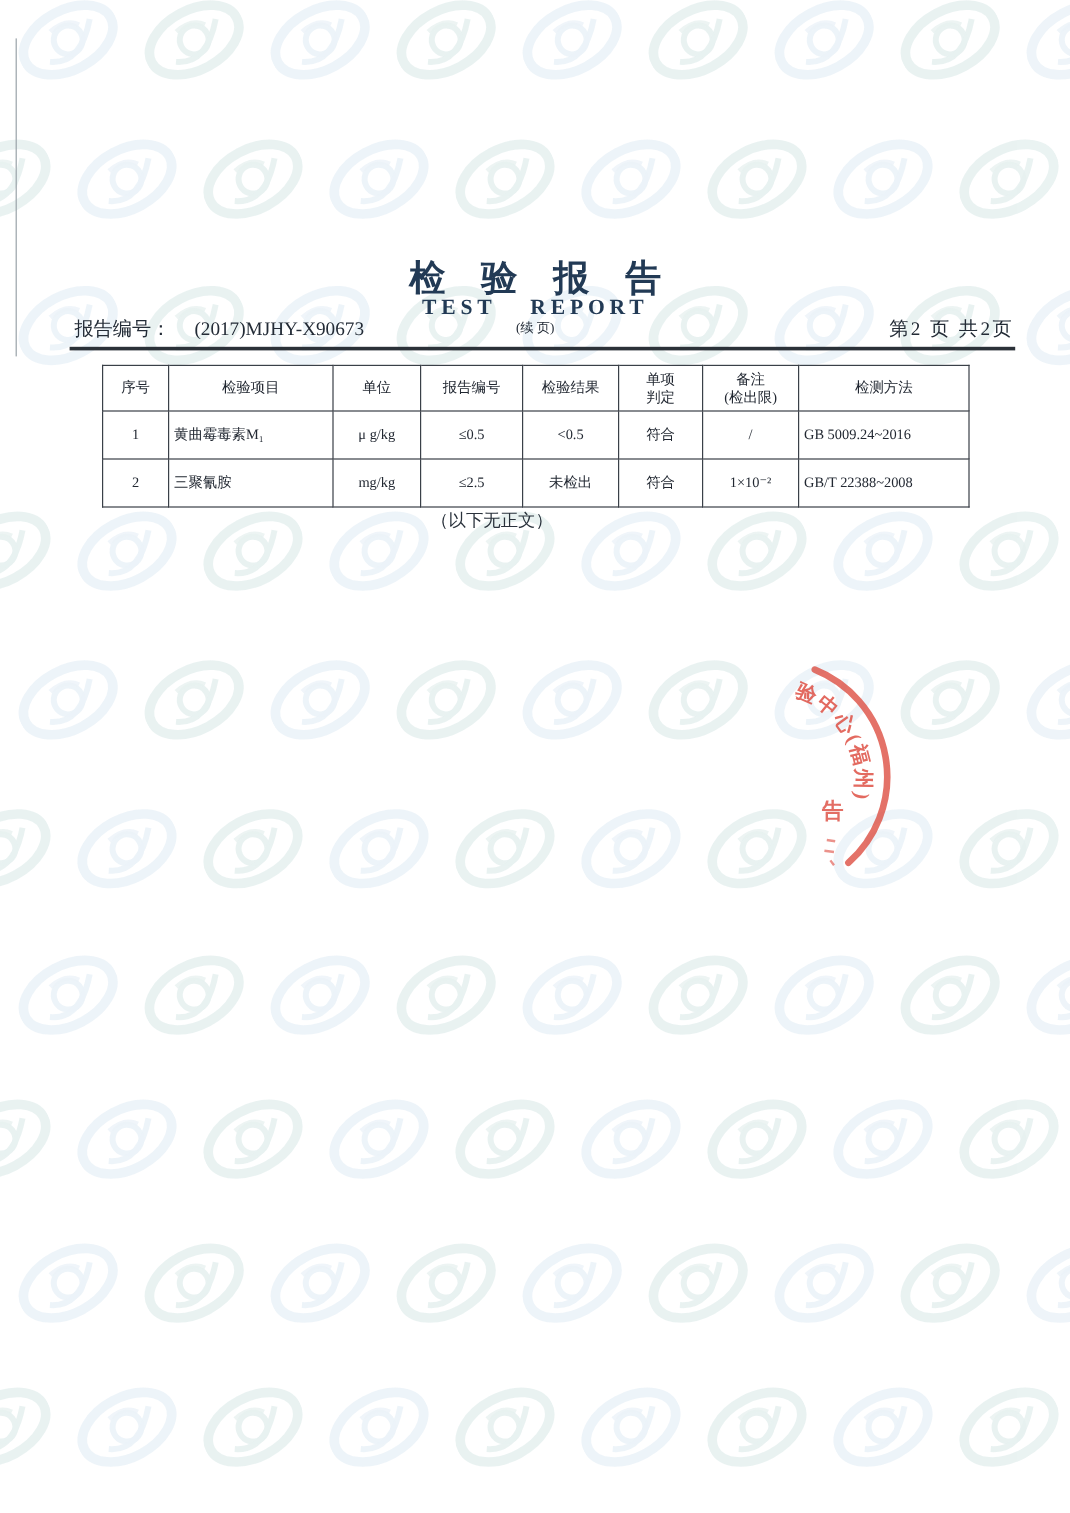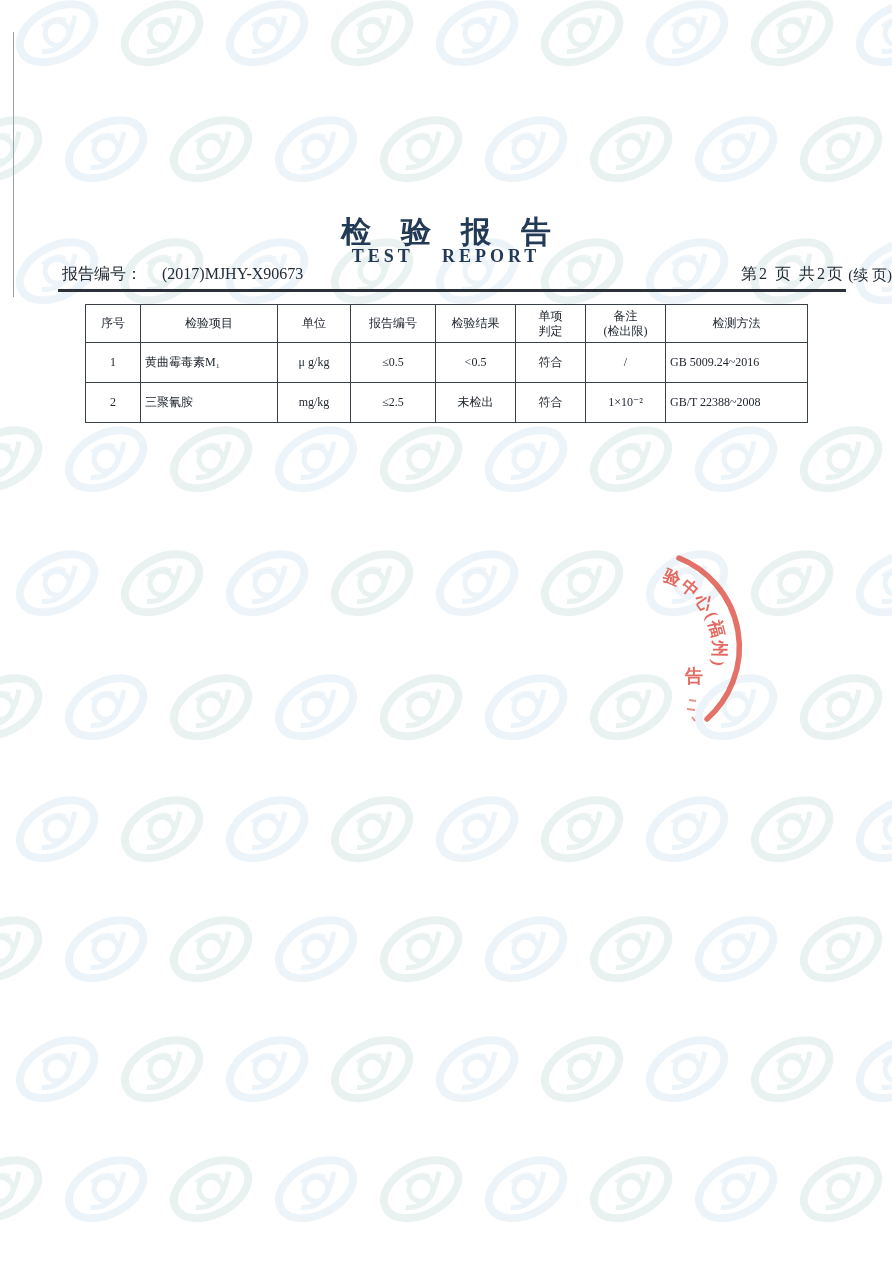--- a/index.html
+++ b/index.html
@@ -38,21 +38,21 @@
     font-family:"Liberation Serif","DejaVu Sans",serif;
   }
   .doc-title-en {
     position:absolute; top:246px; left:0; right:0; text-align:center;
     font-size:18px; font-weight:bold; color:#223a55;
     letter-spacing:4px; word-spacing:20px;
   }
   .meta-row { position:absolute; top:264px; left:0; right:0; height:24px; font-size:16px; color:#232b36; }
   .meta-left { position:absolute; left:62px; top:0; }
   .meta-left .val { margin-left:20px; font-family:"Liberation Serif","DejaVu Serif",serif; }
-  .meta-cont { position:absolute; left:0; right:0; top:2px; text-align:right; font-size:15px; }
+  .meta-cont { position:absolute; left:0; right:0; top:2px; text-align:center; font-size:11px; }
   .meta-page { position:absolute; right:47px; top:0; font-size:16px; letter-spacing:2px;font-family:Liberation Serif, serif; }
 
   .rule { position:absolute; top:289px; left:58px; width:788px; height:3px; background:#2b3138; }
 
   table.report-table {
     position:absolute; top:304px; left:85px; width:722px;
     border-collapse:collapse; table-layout:fixed; z-index:2;
     font-size:12px; color:#222832;
   }
   .report-table th, .report-table td {
@@ -855,20 +855,21 @@
           <td>mg/kg</td>
           <td>≤2.5</td>
           <td>未检出</td>
           <td>符合</td>
           <td>1×10⁻²</td>
           <td class="al">GB/T 22388~2008</td>
         </tr>
       </tbody>
     </table>
 
+    <div class="footer-note">（以下无正文）</div>
 
     <div class="stamp-wrap">
       <svg width="260" height="200" viewBox="0 0 260 200">
         <defs>
           <path id="stampTextPath" d="M 122 38 A 72 72 0 0 1 158 152" fill="none"></path>
         </defs>
         <path d="M 139 16 A 96 96 0 0 1 167 177" fill="none" stroke="#dd4a3e" stroke-width="5.5" stroke-linecap="round" opacity="0.78"></path>
         <text font-size="17" font-weight="bold" fill="#dd4a3e" opacity="0.82" letter-spacing="2">
           <textPath href="#stampTextPath">验中心(福州)</textPath>
         </text>

